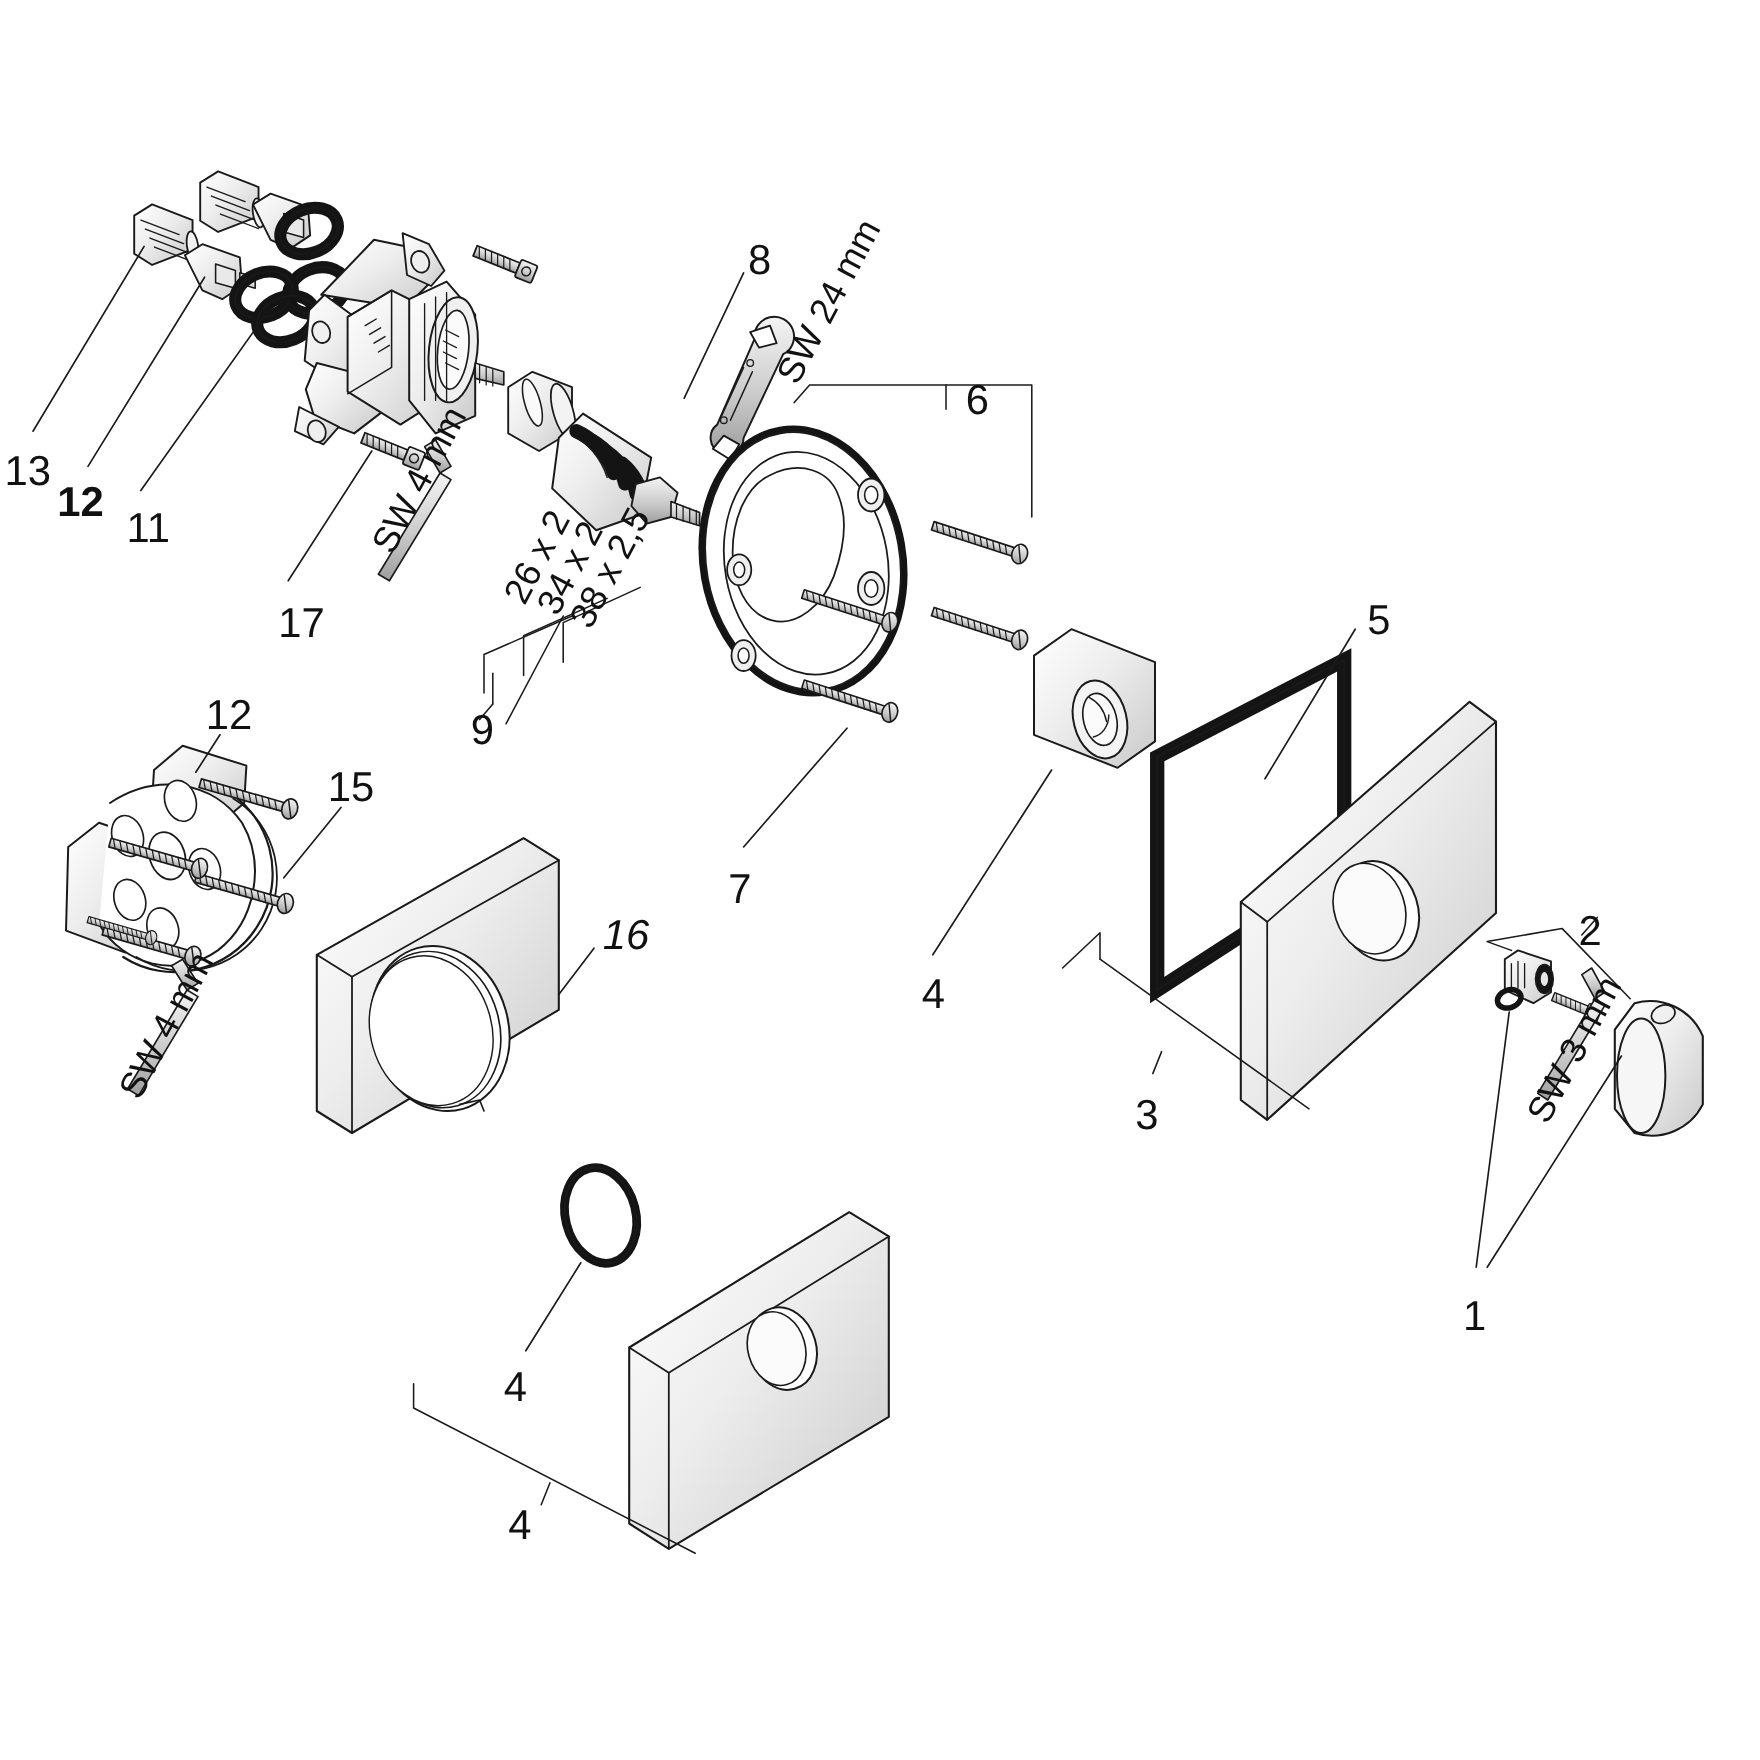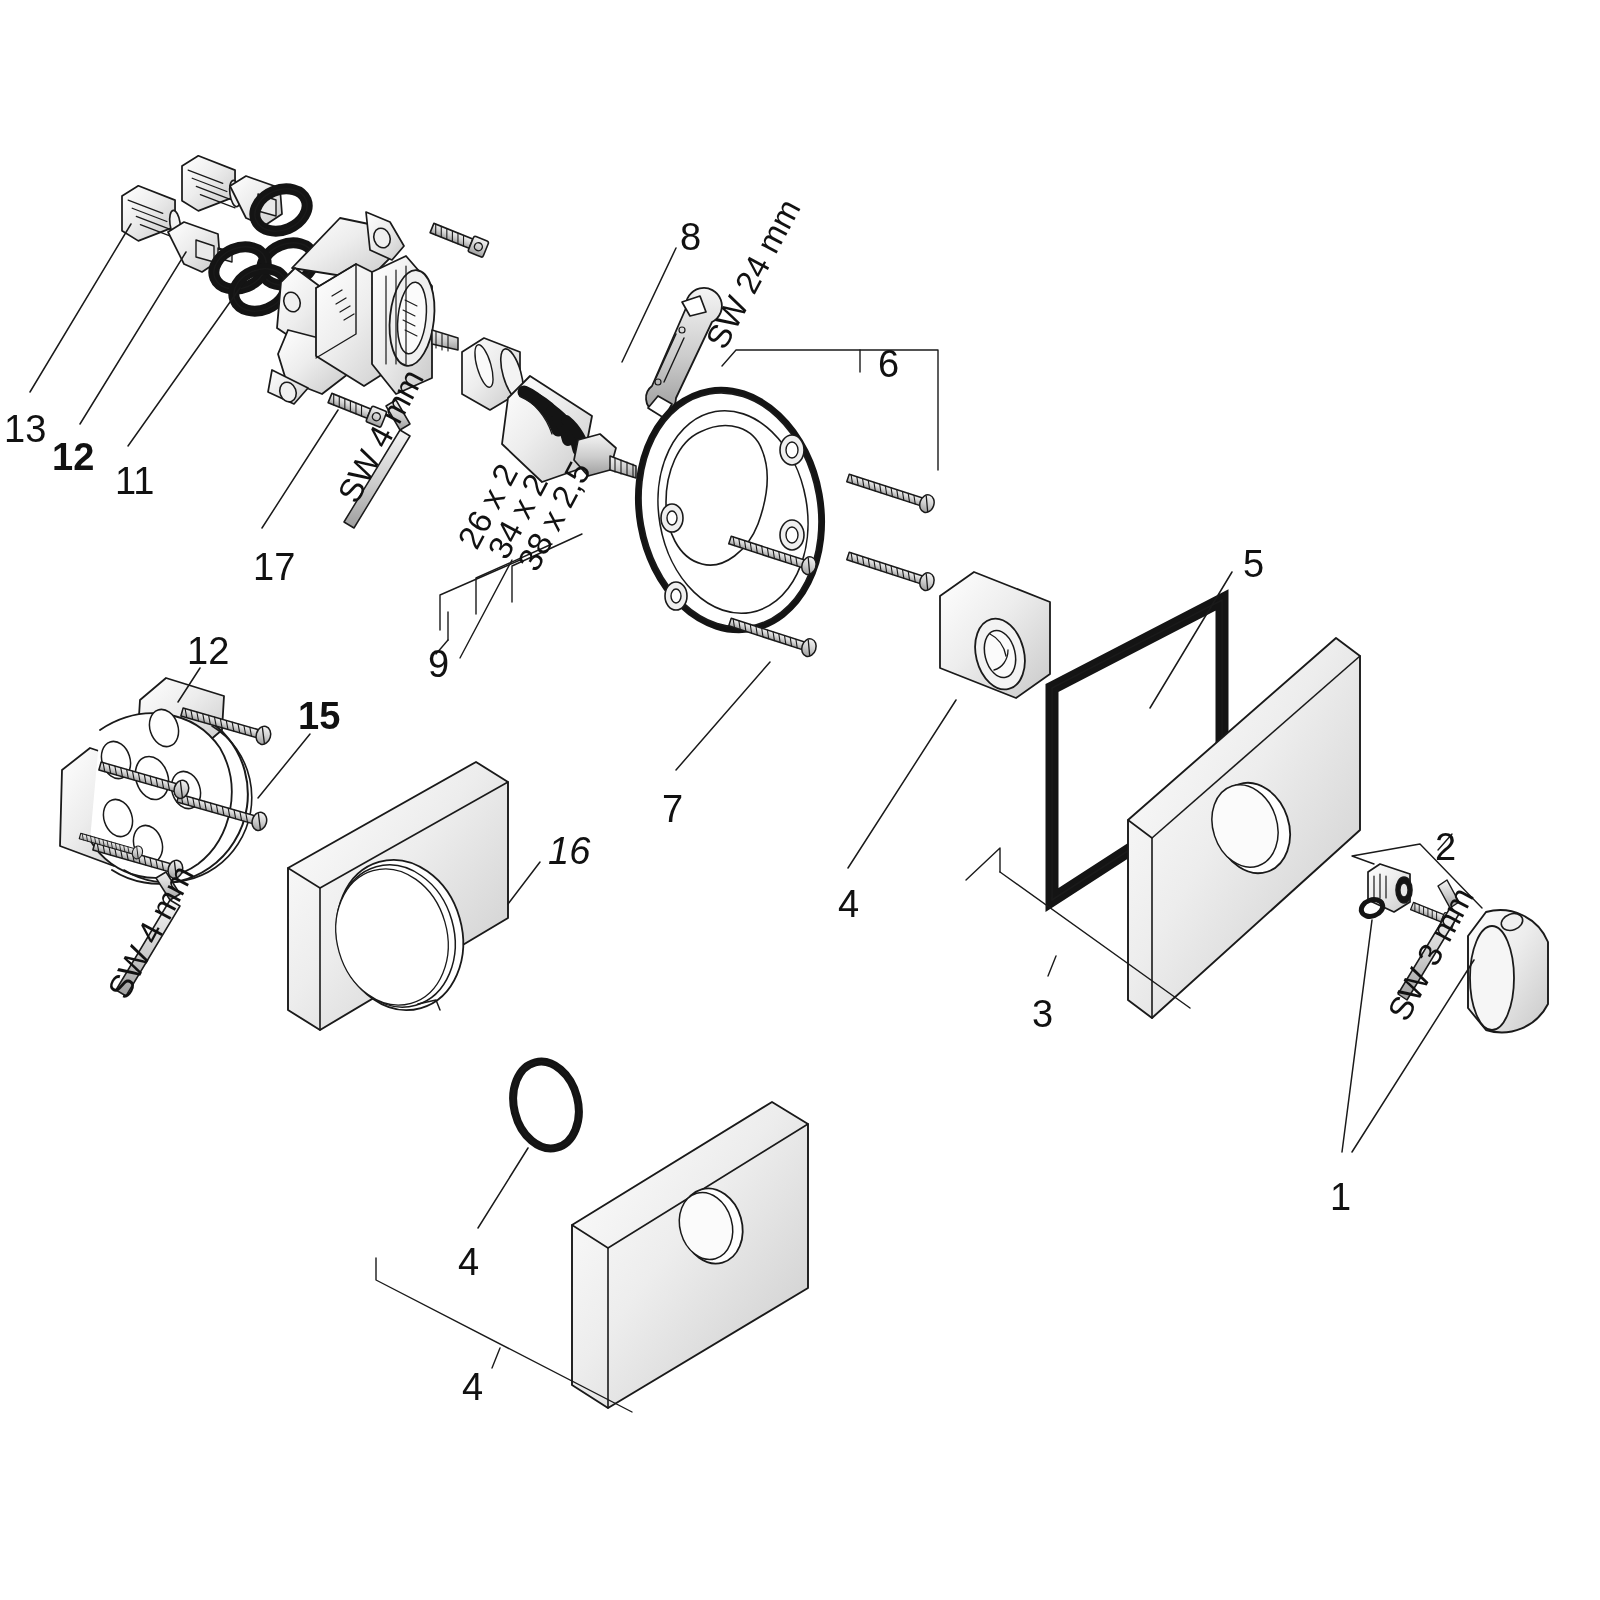--- a/index.html
+++ b/index.html
@@ -330,21 +330,21 @@
       <div class="callout" style="left: 1243px; top: 545px;">5</div>
       <div class="callout" style="left: 878px; top: 345px;">6</div>
       <div class="callout" style="left: 662px; top: 790px;">7</div>
       <div class="callout" style="left: 680px; top: 218px;">8</div>
       <div class="callout" style="left: 428px; top: 645px;">9</div>
       <div class="callout" style="left: 253px; top: 548px;">17</div>
       <div class="callout" style="left: 98px; top: 462px; margin-left: 17px;">11</div>
       <div class="callout" style="left: 52px; top: 438px; font-weight: bold;">12</div>
       <div class="callout" style="left: 4px; top: 410px;">13</div>
       <div class="callout" style="left: 187px; top: 632px;">12</div>
-      <div class="callout" style="left: 298px; top: 697px; font-weight: bold;">15</div>
+      <div class="callout" style="left: 298px; top: 697px;">15</div>
       <div class="callout" style="left: 548px; top: 832px; font-style: italic;">16</div>
       <div class="callout" style="left: 462px; top: 1368px;">4</div>
     </div>
   <div id="tool-layer">
       <div class="dimlabel" style="left: 700px; top: 338px; transform: rotate(-62deg);">SW 24 mm</div>
       <div class="dimlabel" style="left: 332px; top: 492px; transform: rotate(-62deg);">SW 4 mm</div>
       <div class="dimlabel" style="left: 102px; top: 988px; transform: rotate(-62deg);">SW 4 mm</div>
       <div class="dimlabel" style="left: 1382px; top: 1010px; transform: rotate(-62deg);">SW 3 mm</div>
     </div>
   <div id="dim-layer">

